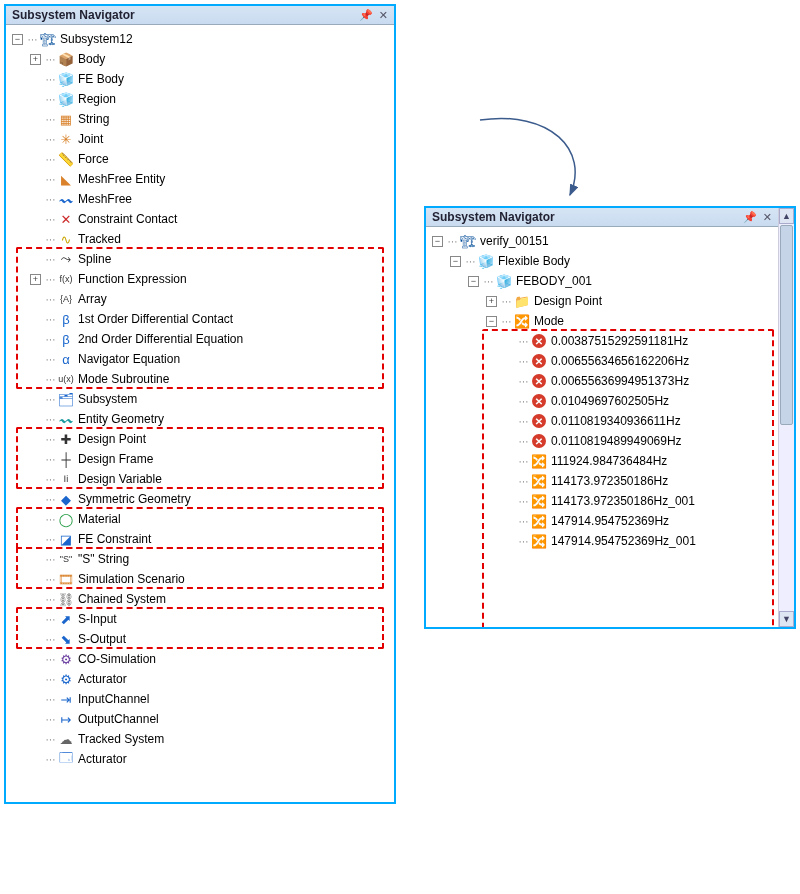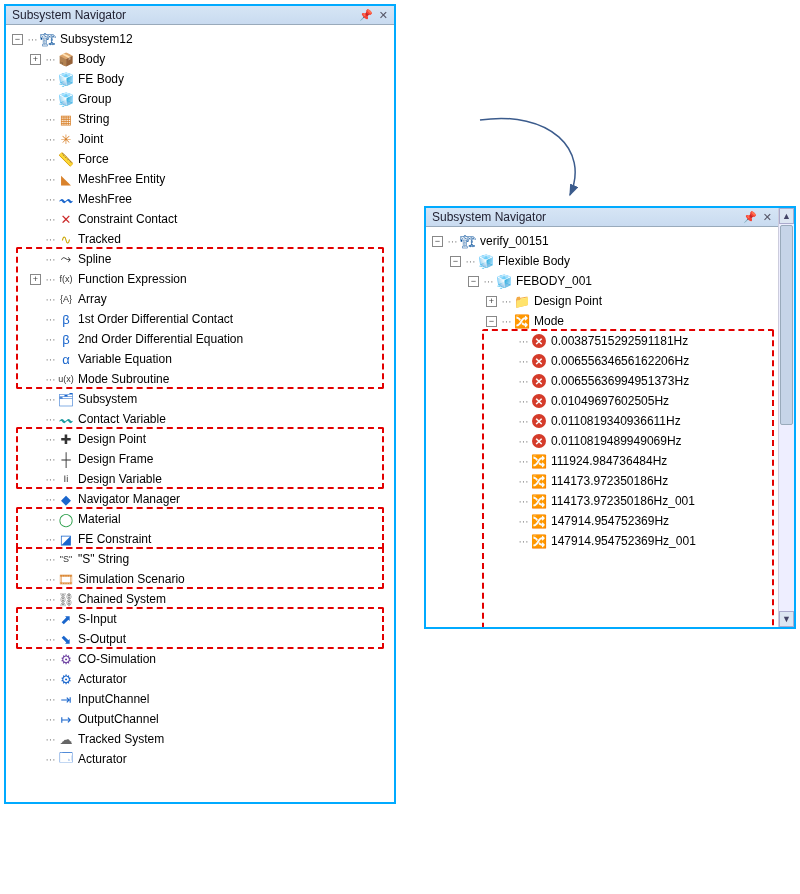--- a/index.html
+++ b/index.html
@@ -22,21 +22,21 @@
   .titlebar {
     background: linear-gradient(#d6e5f5, #c9dbf0);
     border-bottom: 1px solid #9ab;
     padding: 2px 6px;
     display: flex;
     align-items: center;
     justify-content: space-between;
     font-size: 12px;
     color: #223;
   }
-  .titlebar .title-text { font-weight: 400; text-align: right; }
+  .titlebar .title-text { font-weight: 700; text-align: right; }
   .titlebar .icons { display: flex; gap: 6px; color: #556; font-size: 11px; }
   .tree {
     padding: 4px 4px 4px 4px;
     overflow: hidden;
     flex: 1;
     position: relative;
   }
   .node {
     display: flex;
     align-items: center;
@@ -129,21 +129,21 @@
         <div class="node" style="padding-left: 20px;">
           <span class="toggle blank"></span>
           <span class="dots">⋯</span>
           <span class="ico c-gold">🧊</span>
           <span class="label">FE Body</span>
         </div>
         <div class="node" style="padding-left: 20px;">
           <span class="toggle blank"></span>
           <span class="dots">⋯</span>
           <span class="ico c-gold">🧊</span>
-          <span class="label">Group</span>
+          <span class="label">Region</span>
         </div>
         <div class="node" style="padding-left: 20px;">
           <span class="toggle blank"></span>
           <span class="dots">⋯</span>
           <span class="ico c-orange">▦</span>
           <span class="label">String</span>
         </div>
         <div class="node" style="padding-left: 20px;">
           <span class="toggle blank"></span>
           <span class="dots">⋯</span>
@@ -207,39 +207,39 @@
         <div class="node" style="padding-left: 20px;">
           <span class="toggle blank"></span>
           <span class="dots">⋯</span>
           <span class="ico c-blue">β</span>
           <span class="label">2nd Order Differential Equation</span>
         </div>
         <div class="node" style="padding-left: 20px;">
           <span class="toggle blank"></span>
           <span class="dots">⋯</span>
           <span class="ico c-blue">α</span>
-          <span class="label">Variable Equation</span>
+          <span class="label">Navigator Equation</span>
         </div>
         <div class="node" style="padding-left: 20px;">
           <span class="toggle blank"></span>
           <span class="dots">⋯</span>
           <span class="ico c-dark" style="font-size: 9px;">u(x)</span>
           <span class="label">Mode Subroutine</span>
         </div>
         <div class="node" style="padding-left: 20px;">
           <span class="toggle blank"></span>
           <span class="dots">⋯</span>
           <span class="ico c-blue">🗂</span>
           <span class="label">Subsystem</span>
         </div>
         <div class="node" style="padding-left: 20px;">
           <span class="toggle blank"></span>
           <span class="dots">⋯</span>
           <span class="ico c-teal">〰</span>
-          <span class="label">Contact Variable</span>
+          <span class="label">Entity Geometry</span>
         </div>
         <div class="node" style="padding-left: 20px;">
           <span class="toggle blank"></span>
           <span class="dots">⋯</span>
           <span class="ico c-dark">✚</span>
           <span class="label">Design Point</span>
         </div>
         <div class="node" style="padding-left: 20px;">
           <span class="toggle blank"></span>
           <span class="dots">⋯</span>
@@ -249,21 +249,21 @@
         <div class="node" style="padding-left: 20px;">
           <span class="toggle blank"></span>
           <span class="dots">⋯</span>
           <span class="ico c-dark" style="font-size: 9px;">Ⅰⅰ</span>
           <span class="label">Design Variable</span>
         </div>
         <div class="node" style="padding-left: 20px;">
           <span class="toggle blank"></span>
           <span class="dots">⋯</span>
           <span class="ico c-blue">◆</span>
-          <span class="label">Navigator Manager</span>
+          <span class="label">Symmetric Geometry</span>
         </div>
         <div class="node" style="padding-left: 20px;">
           <span class="toggle blank"></span>
           <span class="dots">⋯</span>
           <span class="ico c-green">◯</span>
           <span class="label">Material</span>
         </div>
         <div class="node" style="padding-left: 20px;">
           <span class="toggle blank"></span>
           <span class="dots">⋯</span>

